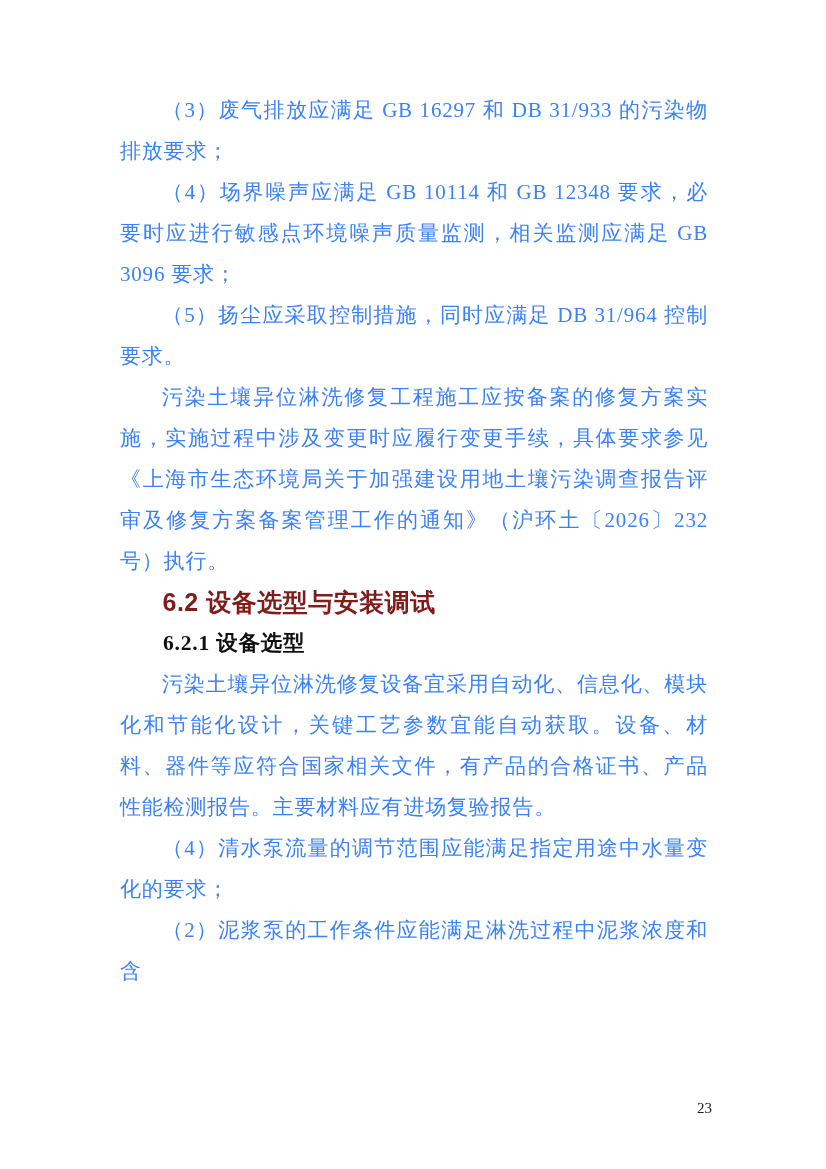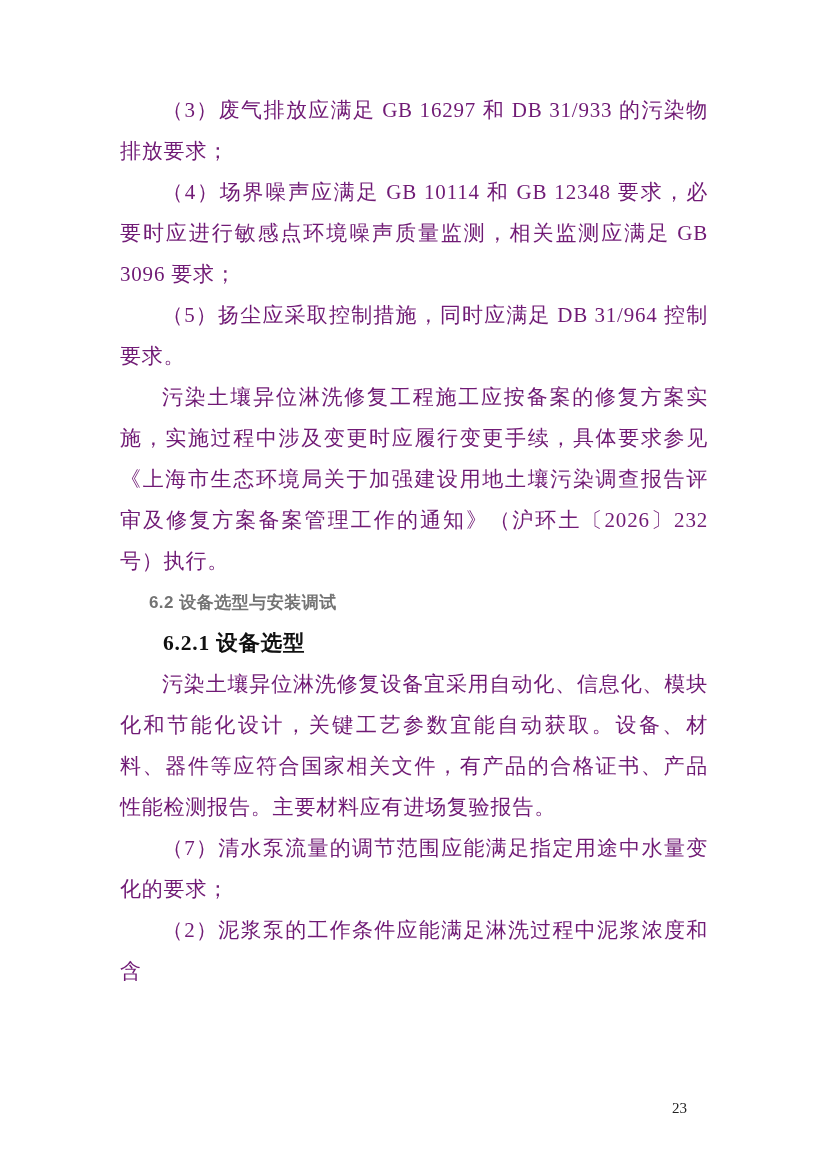--- a/index.html
+++ b/index.html
@@ -26,64 +26,64 @@
     width: 588px;
   }
   .para {
     margin: 0;
     font-size: 21px;
     line-height: 41px;
     letter-spacing: 0.8px;
     text-align: justify;
     text-align-last: left;
     text-indent: 2em;
-    color: #701a75;
+    color: #3b82f6;
     font-family: "Liberation Serif", "DejaVu Serif", serif;
   }
   .heading-3 {
     margin: 0;
     font-size: 21.5px;
     line-height: 41px;
     letter-spacing: 0.8px;
     font-weight: bold;
     text-indent: 2em;
     color: #111111;
     font-family: "Liberation Serif", "DejaVu Serif", serif;
   }
   .heading-2 {
     margin: 0;
-    font-size: 17px;
+    font-size: 25px;
     line-height: 41px;
     letter-spacing: 0.5px;
     font-weight: bold;
     text-indent: 1.7em;
-    color: #737373;
+    color: #7f1d1d;
     font-family: "Liberation Sans", "DejaVu Sans", sans-serif;
   }
   .page-number {
     position: absolute;
     left: 672px;
     top: 1098px;
     width: 40px;
-    text-align: left;
+    text-align: right;
     font-size: 15px;
     line-height: 20px;
     color: #222222;
     font-family: "Liberation Serif", "DejaVu Serif", serif;
   }
 </style>
 </head>
 <body>
 
 <div class="page">
   <div class="content">
     <p class="para">（3）废气排放应满足 GB 16297 和 DB 31/933 的污染物排放要求；</p>
     <p class="para">（4）场界噪声应满足 GB 10114 和 GB 12348 要求，必要时应进行敏感点环境噪声质量监测，相关监测应满足 GB 3096 要求；</p>
     <p class="para">（5）扬尘应采取控制措施，同时应满足 DB 31/964 控制要求。</p>
     <p class="para">污染土壤异位淋洗修复工程施工应按备案的修复方案实施，实施过程中涉及变更时应履行变更手续，具体要求参见《上海市生态环境局关于加强建设用地土壤污染调查报告评审及修复方案备案管理工作的通知》（沪环土〔2026〕232 号）执行。</p>
     <p class="heading-2">6.2 设备选型与安装调试</p>
     <p class="heading-3">6.2.1 设备选型</p>
     <p class="para">污染土壤异位淋洗修复设备宜采用自动化、信息化、模块化和节能化设计，关键工艺参数宜能自动获取。设备、材料、器件等应符合国家相关文件，有产品的合格证书、产品性能检测报告。主要材料应有进场复验报告。</p>
-    <p class="para">（7）清水泵流量的调节范围应能满足指定用途中水量变化的要求；</p>
+    <p class="para">（4）清水泵流量的调节范围应能满足指定用途中水量变化的要求；</p>
     <p class="para">（2）泥浆泵的工作条件应能满足淋洗过程中泥浆浓度和含</p>
   </div>
   <div class="page-number">23</div>
 </div>
 
 </body></html>

